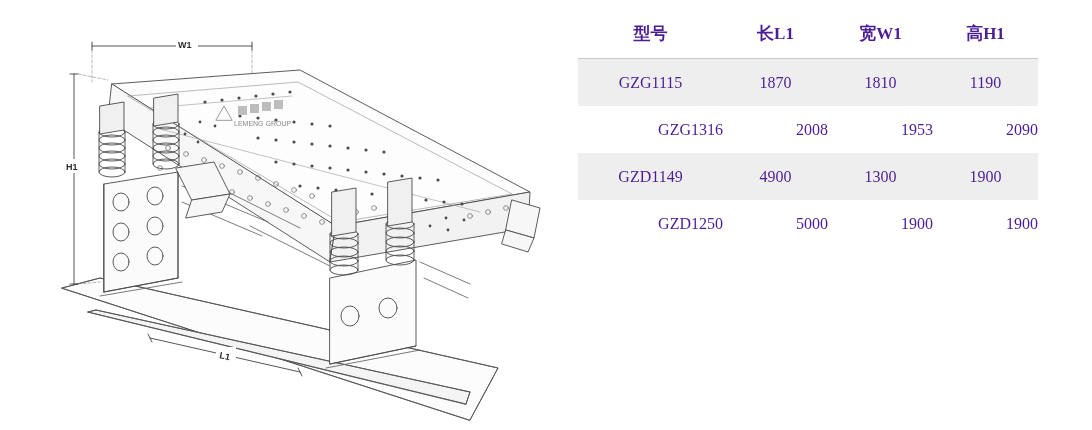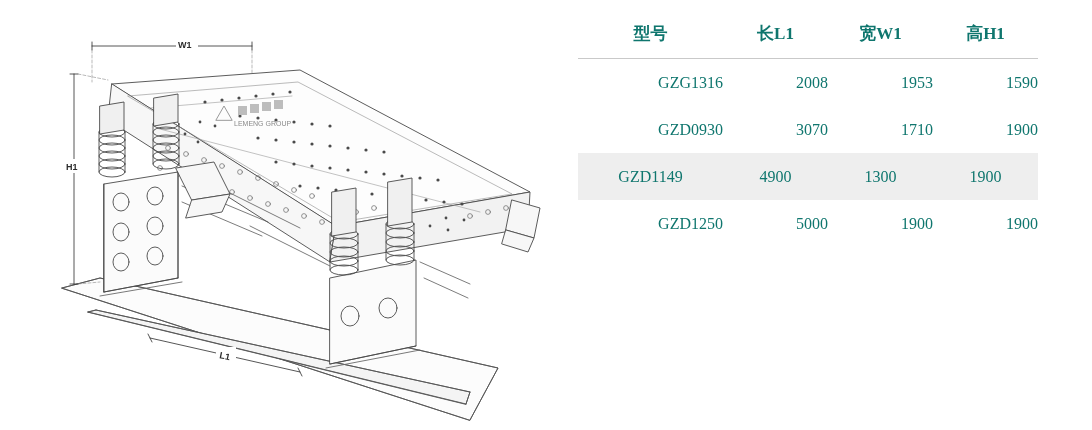--- a/index.html
+++ b/index.html
@@ -49,21 +49,21 @@
   }
   table.spec {
     border-collapse: collapse;
     width: 460px;
     table-layout: fixed;
   }
   table.spec th,
   table.spec td {
     text-align: center;
     font-size: 16px;
-    color: #0f766e;
+    color: #4c1d95;
     padding: 0;
     height: 47px;
     vertical-align: middle;
     font-weight: normal;
   }
   table.spec thead th {
     font-weight: bold;
     font-size: 17px;
     height: 50px;
     border-bottom: 1px solid #c9c9c9;
@@ -337,31 +337,31 @@
       </colgroup>
       <thead>
         <tr>
           <th>型号</th>
           <th>长L1</th>
           <th>宽W1</th>
           <th>高H1</th>
         </tr>
       </thead>
       <tbody>
+        <tr class="odd">
+          <td>GZG1115</td>
+          <td>1870</td>
+          <td>1810</td>
+          <td>1190</td>
+        </tr>
         <tr class="even">
           <td>GZG1316</td>
           <td>2008</td>
           <td>1953</td>
-          <td>1590</td>
-        </tr>
-        <tr class="even">
-          <td>GZD0930</td>
-          <td>3070</td>
-          <td>1710</td>
-          <td>1900</td>
+          <td>2090</td>
         </tr>
         <tr class="odd">
           <td>GZD1149</td>
           <td>4900</td>
           <td>1300</td>
           <td>1900</td>
         </tr>
         <tr class="even">
           <td>GZD1250</td>
           <td>5000</td>

